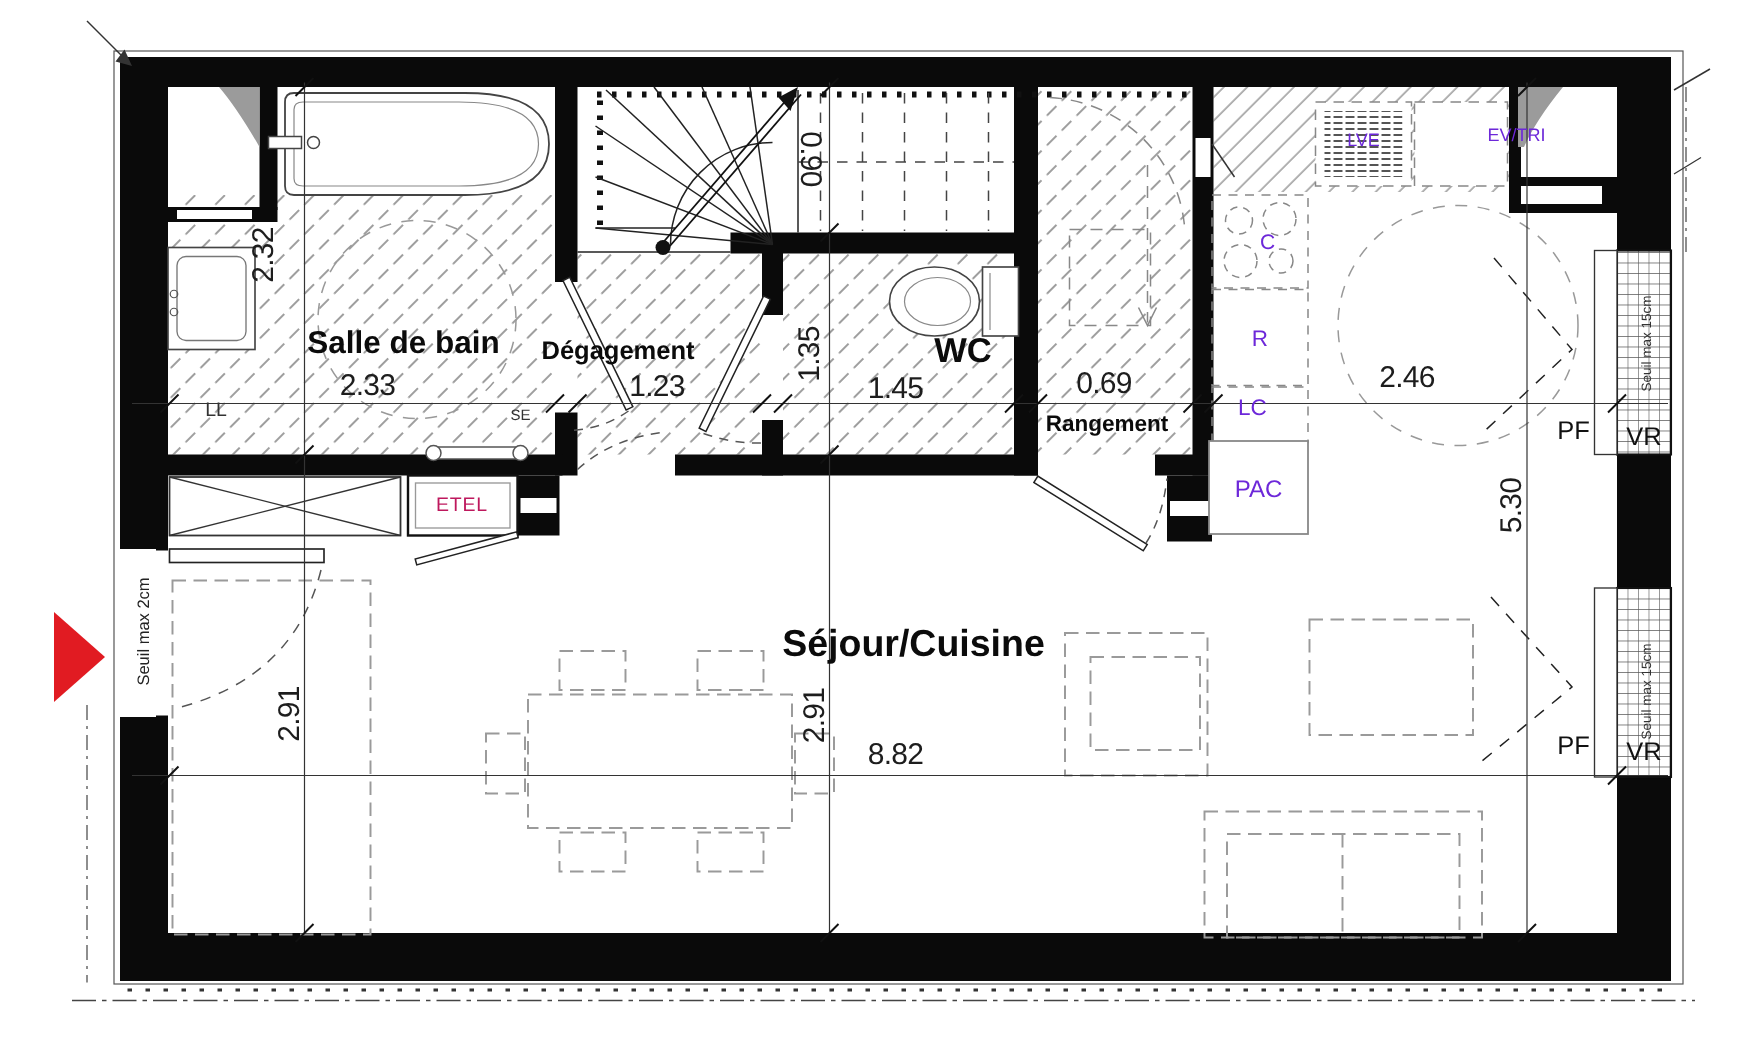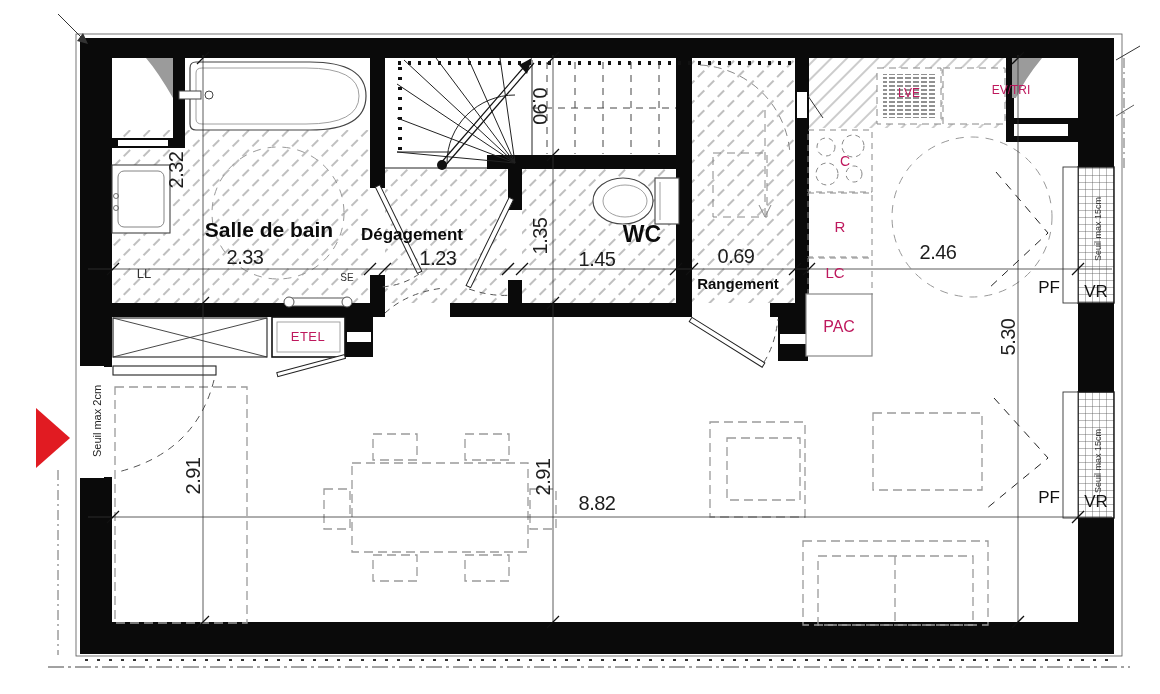--- a/index.html
+++ b/index.html
@@ -5,21 +5,21 @@
   html,body{margin:0;padding:0;background:#fff;}
   .plan{position:relative;width:1160px;height:694px;background:#ffffff;overflow:hidden;
         font-family:"Liberation Sans",sans-serif;}
   .plan svg{position:absolute;left:0;top:0;}
   .lbl{position:absolute;transform:translate(-50%,-50%);white-space:nowrap;
        color:#1a1a1a;pointer-events:none;line-height:1;}
   .rot{transform:translate(-50%,-50%) rotate(-90deg);}
   .rotcw{transform:translate(-50%,-50%) rotate(90deg);}
   .bold{font-weight:bold;color:#0b0b0b;}
   .dim{font-size:20px;color:#1d1d1d;letter-spacing:-0.5px;}
-  .equip{color:#be185d;text-align:right;}
+  .equip{color:#6d28d9;text-align:right;}
   .tiny{color:#333;}
 </style>
 </head>
 <body>
 
 <div class="plan">
 <svg width="1160" height="694" viewBox="0 0 1160 694">
   <defs>
     <pattern id="hatch" width="14" height="14" patternUnits="userSpaceOnUse" patternTransform="rotate(45)">
       <line x1="2" y1="0" x2="2" y2="14" stroke="#8a8a8a" stroke-width="1.1" stroke-dasharray="9 5"></line>
@@ -295,16 +295,17 @@
 
   <div class="lbl" style="left:1049px;top:287px;font-size:17px;color:#111;">PF</div>
   <div class="lbl" style="left:1096px;top:291px;font-size:17px;color:#111;">VR</div>
   <div class="lbl rot" style="left:1098px;top:229px;font-size:9px;color:#333;">Seuil max 15cm</div>
   <div class="lbl" style="left:1049px;top:497px;font-size:17px;color:#111;">PF</div>
   <div class="lbl" style="left:1096px;top:501px;font-size:17px;color:#111;">VR</div>
   <div class="lbl rot" style="left:1098px;top:461px;font-size:9px;color:#333;">Seuil max 15cm</div>
 
   <div class="lbl rot" style="left:97px;top:421px;font-size:11px;color:#222;">Seuil max 2cm</div>
 
+  <div class="lbl bold" style="left:609px;top:430px;font-size:25px;">Séjour/Cuisine</div>
   <div class="lbl dim rot" style="left:543px;top:477px;">2.91</div>
   <div class="lbl dim" style="left:597px;top:503px;">8.82</div>
   <div class="lbl dim rot" style="left:193px;top:476px;">2.91</div>
 </div>
 
 </body></html>

